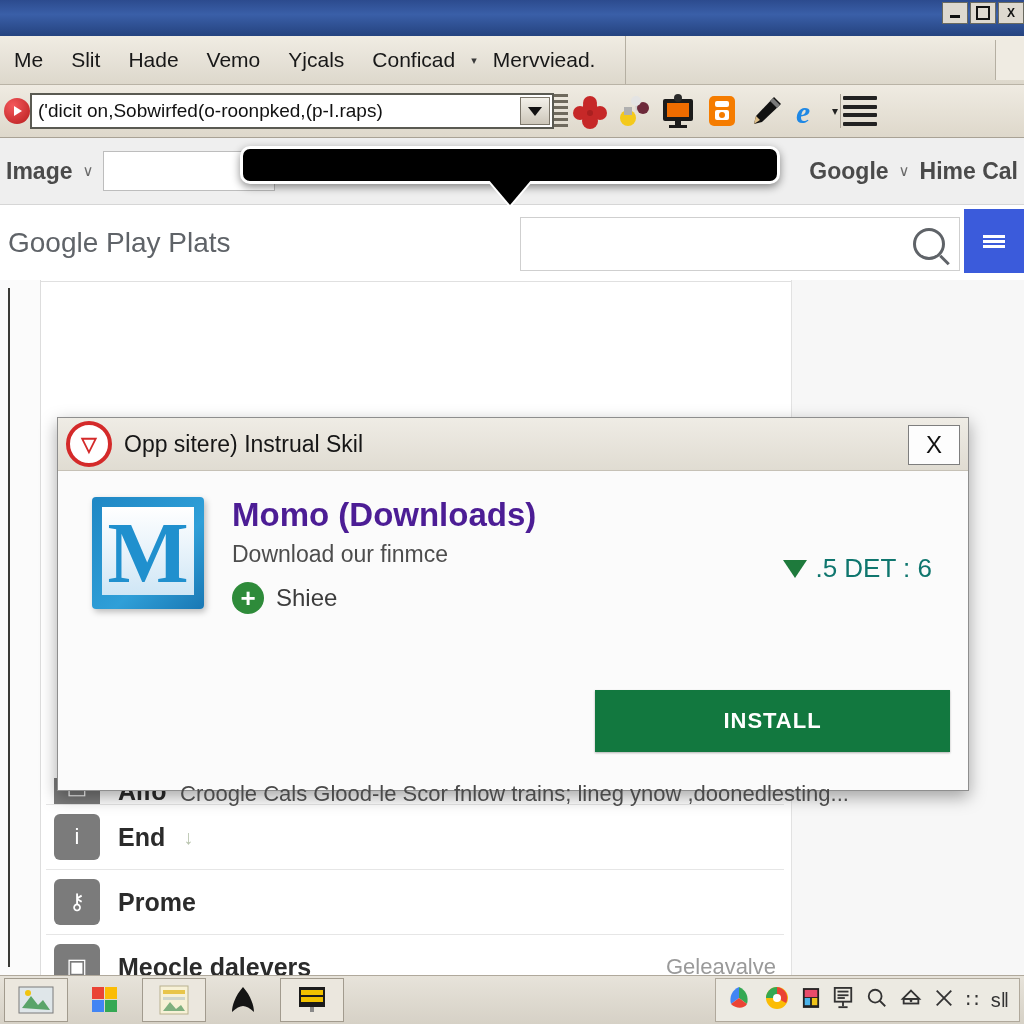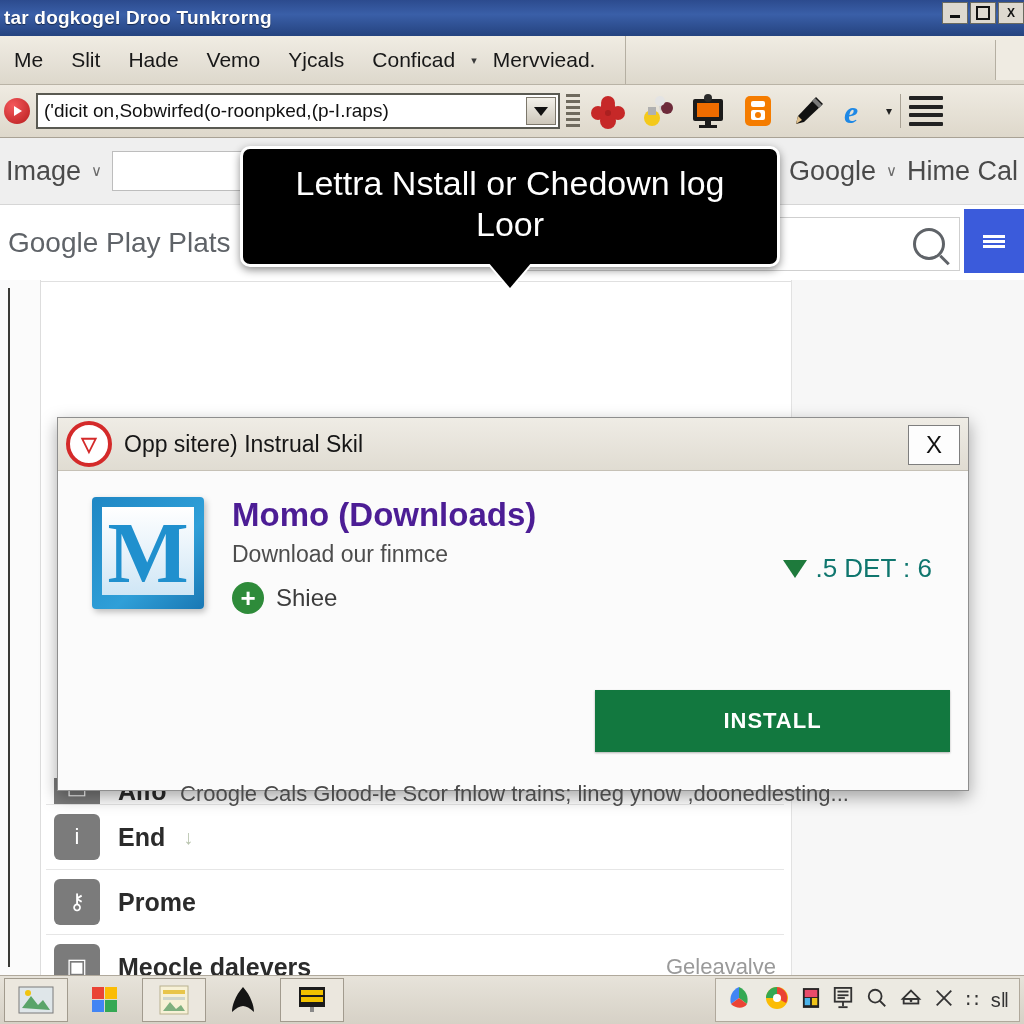--- a/index.html
+++ b/index.html
@@ -47,21 +47,21 @@
   .menu-right-box{
     position:absolute;right:0;top:4px;bottom:4px;left:995px;
     border-left:1px solid #b5afa2;background:#efebe2;
   }
 
   
   .toolbar{
     height:52px;flex:0 0 52px;
     background:linear-gradient(to bottom,#efebe2,#ded8cb);
     border-bottom:1px solid #a9a295;
-    display:flex;align-items:center;gap:6px;padding:0 4px;
+    display:flex;align-items:center;padding:0 4px;
   }
   .rec-ico{
     width:26px;height:26px;border-radius:50%;
     background:radial-gradient(circle at 35% 30%,#f4585c,#b71c1c);
     display:flex;align-items:center;justify-content:center;flex:0 0 26px;
   }
   .rec-ico:after{
     content:"";width:0;height:0;border-left:8px solid #fff;
     border-top:5px solid transparent;border-bottom:5px solid transparent;
     margin-left:2px;
@@ -97,21 +97,21 @@
     font-size:12px;color:#222;align-self:center;
   }
 
   
   .page{flex:1 1 auto;position:relative;background:#fff;overflow:hidden;}
 
   .pg-toolbar{
     height:66px;background:#efefef;border-bottom:1px solid #d6d6d6;
     display:flex;align-items:center;padding:0 6px;gap:10px;position:relative;
   }
-  .pgt-item{font-size:27px;color:#4a4a4a;white-space:nowrap;}
+  .pgt-item{font-size:23px;color:#4a4a4a;white-space:nowrap;font-weight:bold;}
   .pgt-caret{font-size:15px;color:#6a6a6a;}
   .pgt-field{
     width:170px;height:38px;background:#fff;border:1px solid #bdbdbd;
   }
   .pgt-spacer{flex:1 1 auto;}
 
   .pg-header{
     height:76px;background:#fff;border-bottom:1px solid #e0e0e0;
     display:flex;align-items:center;padding:0 8px;position:relative;
   }
@@ -261,21 +261,20 @@
     display:flex;align-items:center;gap:12px;padding:0 10px;
   }
   .tray-ico{font-size:20px;color:#333;line-height:1;}
 </style>
 </head>
 <body>
 
 <div class="app">
 
   <div class="titlebar">
-    <div class="titlebar-text">tar dogkogel Droo Tunkrorng</div>
     <div class="winbtns">
       <div class="winbtn">
           <i class="gl-min"></i>
         </div>
       <div class="winbtn">
           <i class="gl-max"></i>
         </div>
       <div class="winbtn">
           <span class="gl-close">X</span>
         </div>
@@ -459,21 +458,20 @@
 
         <div class="install-btn">
           <span>INSTALL</span>
         </div>
 
         <div class="dlg-footer">Croogle Cals Glood-le Scor fnlow trains; lineg ynow ,doonedlesting...</div>
       </div>
     </div>
 
     <div class="tooltip" style="top:8px;">
-      <div class="tooltip-text">Lettra Nstall or Chedown log Loor</div>
       <div class="tooltip-tail"></div>
     </div>
 
   </div>
 
   <div class="taskbar">
     <div class="tb-btn">
       <svg viewBox="0 0 40 32" width="40" height="32">
         <rect x="3" y="3" width="34" height="26" fill="#dfe6e9" stroke="#7a7a7a"></rect>
         <path d="M6 24 L15 12 L22 21 L27 16 L34 26 Z" fill="#5aa469"></path>

